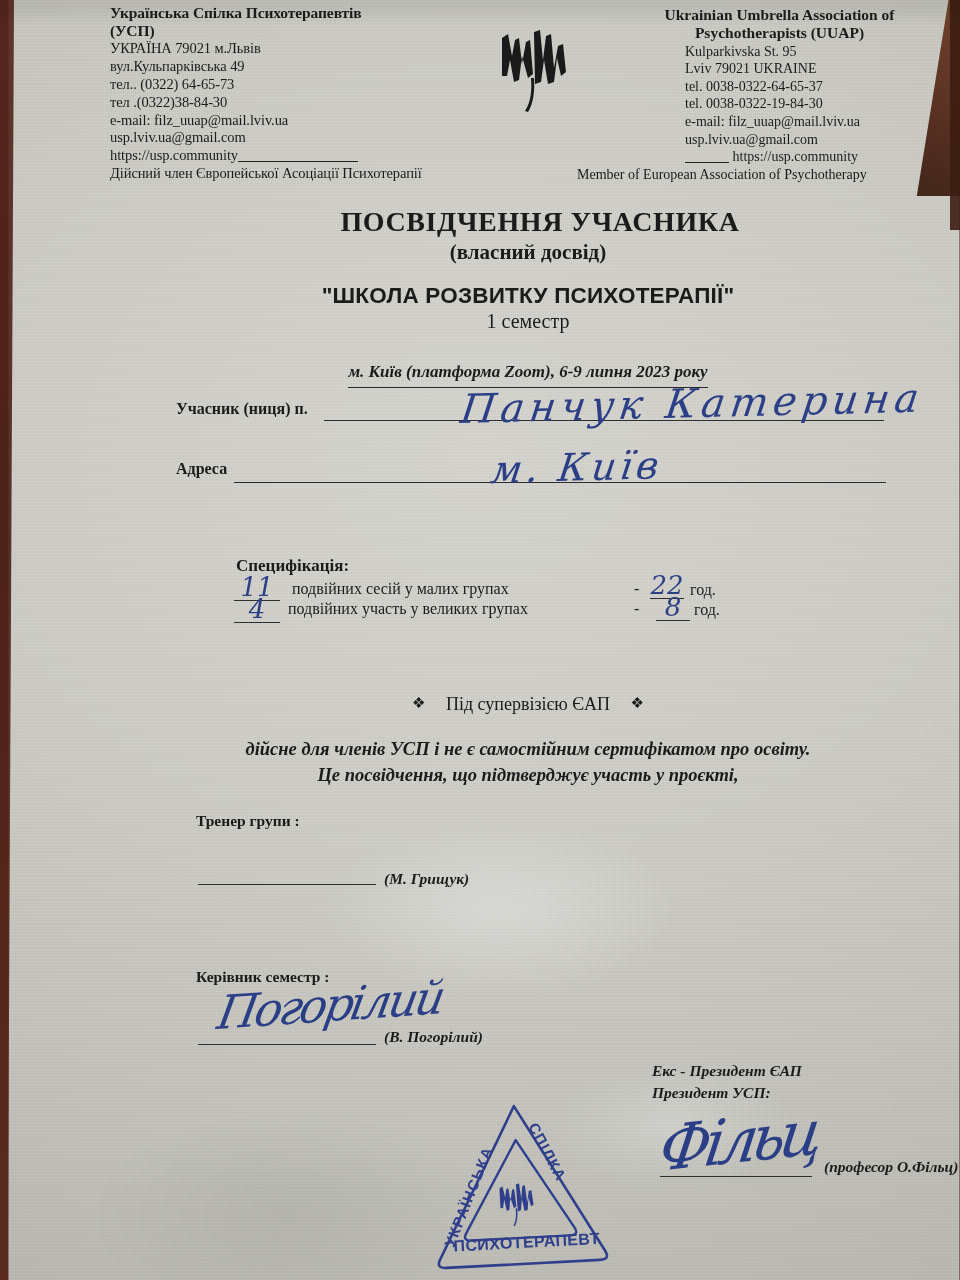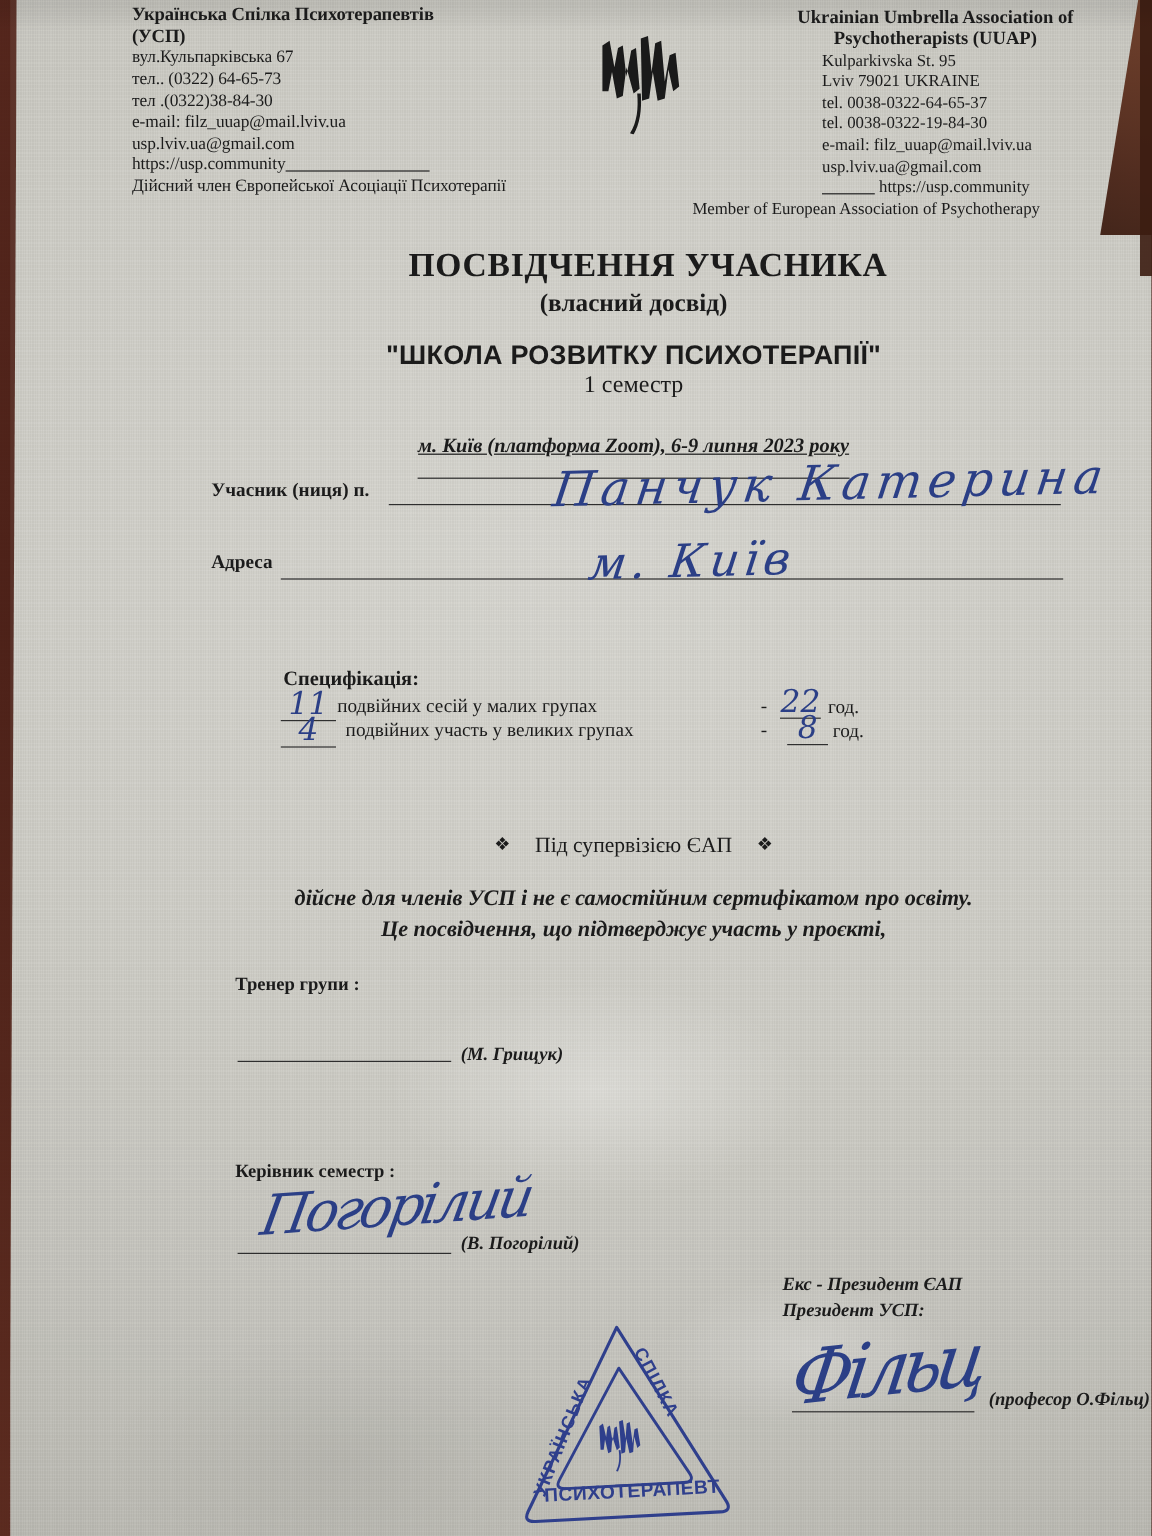--- a/index.html
+++ b/index.html
@@ -80,21 +80,21 @@
       font-weight:bold;font-size:21px;}
   .t3{position:absolute;top:283px;left:0;width:960px;text-align:center;
       font-family:"Liberation Sans",sans-serif;font-weight:bold;font-size:22.5px;letter-spacing:.2px;}
   .t4{position:absolute;top:310px;left:0;width:960px;text-align:center;font-size:20px;}
 
   
   .placedate{
     position:absolute;top:362px;left:0;width:960px;text-align:center;
     font-weight:bold;font-style:italic;font-size:17px;
   }
-  .placedate span{border-bottom:1.6px solid #2a2a2a;padding-bottom:17px;text-decoration:underline;}
+  .placedate span{border-bottom:1.6px solid #2a2a2a;padding-bottom:6px;}
 
   
   .field{position:absolute;font-weight:bold;font-size:16px;}
   .f-part{left:128px;top:400px;}
   .f-addr{left:128px;top:460px;}
   .fline{position:absolute;border-bottom:1.6px solid #2e2e2e;}
   .fline-part{left:276px;top:420px;width:560px;}
   .fline-addr{left:186px;top:482px;width:652px;}
   .hand{
     position:absolute;color:#2b3f86;
@@ -104,21 +104,21 @@
   .hand-name{left:410px;top:386px;font-size:40px;letter-spacing:5px;transform:rotate(-1.4deg) skewX(-9deg);}
   .hand-addr{left:440px;top:448px;font-size:38px;letter-spacing:4px;transform:rotate(-1.6deg) skewX(-9deg);}
 
   
   .dir{position:absolute;left:168px;top:500px;font-style:italic;font-size:18px;}
   .dir .val{border-bottom:1.4px solid #2e2e2e;padding-bottom:1px;}
 
   
   .spec-title{position:absolute;left:188px;top:556px;font-weight:bold;font-size:17px;}
   .spec-row{position:absolute;font-size:16px;}
-  .spec-row.r1{left:233px;top:580px;}
+  .spec-row.r1{left:244px;top:580px;}
   .spec-row.r2{left:240px;top:600px;}
   .spec-num{
     position:absolute;color:#2b3f86;font-family:"DejaVu Serif",serif;font-style:italic;
     font-size:26px;border-bottom:1.4px solid #2f2f2f;width:46px;text-align:center;line-height:1;
   }
   .spec-num.n1{left:186px;top:574px;}
   .spec-num.n2{left:186px;top:596px;}
   .spec-dash{position:absolute;font-size:16px;}
   .spec-dash.d1{left:586px;top:580px;}
   .spec-dash.d2{left:586px;top:600px;}
@@ -184,21 +184,22 @@
   <div class="wood-tr"></div>
   <div class="wood-right-strip"></div>
 
   <div class="content">
 
     <div class="header">
 
       <div class="hdr-left">
         <div class="org">Українська Спілка Психотерапевтів</div>
         <div class="org">(УСП)</div>
-        <div>вул.Кульпарківська 67</div>
+        <div>УКРАЇНА 79021  м.Львів</div>
+        <div>вул.Кульпарківська 49</div>
         <div>тел.. (0322) 64-65-73</div>
         <div>тел .(0322)38-84-30</div>
         <div>e-mail: filz_uuap@mail.lviv.ua</div>
         <div>usp.lviv.ua@gmail.com</div>
         <div><span>https://usp.community</span><span class="rule" style="width:120px"></span></div>
         <div>Дійсний член Європейської Асоціації Психотерапії</div>
       </div>
 
       <div class="logo-top">
         <svg viewBox="0 0 96 96" width="96" height="96" aria-hidden="true">

